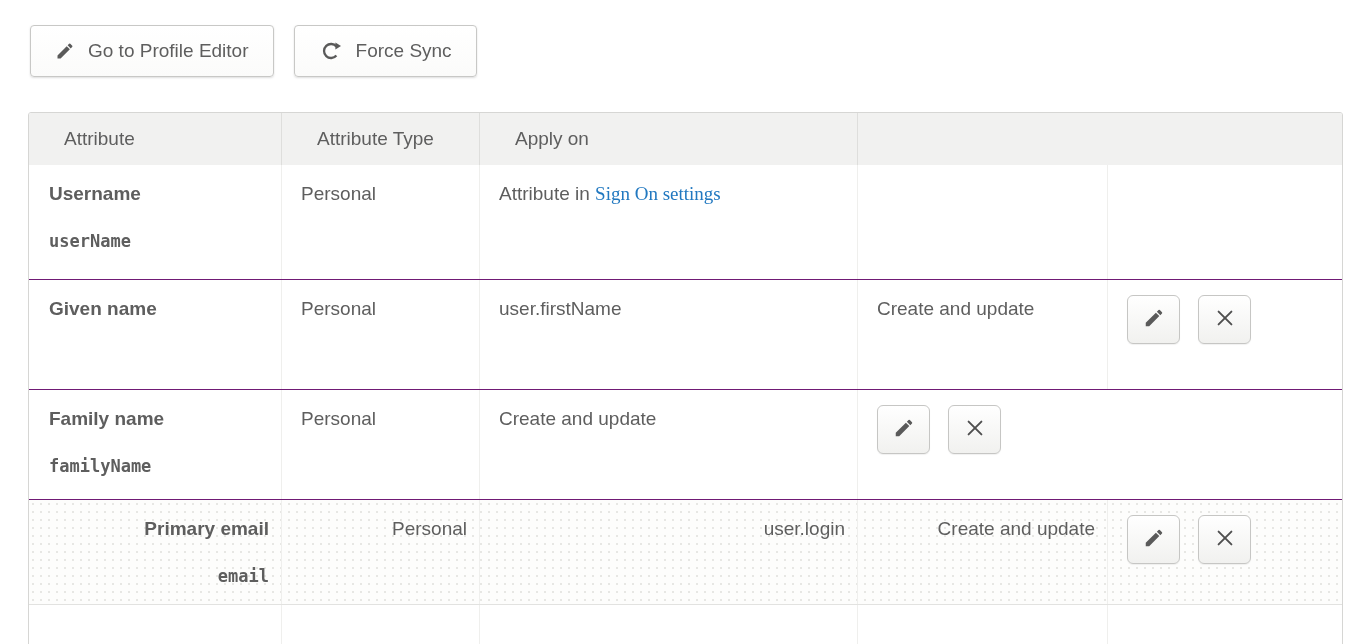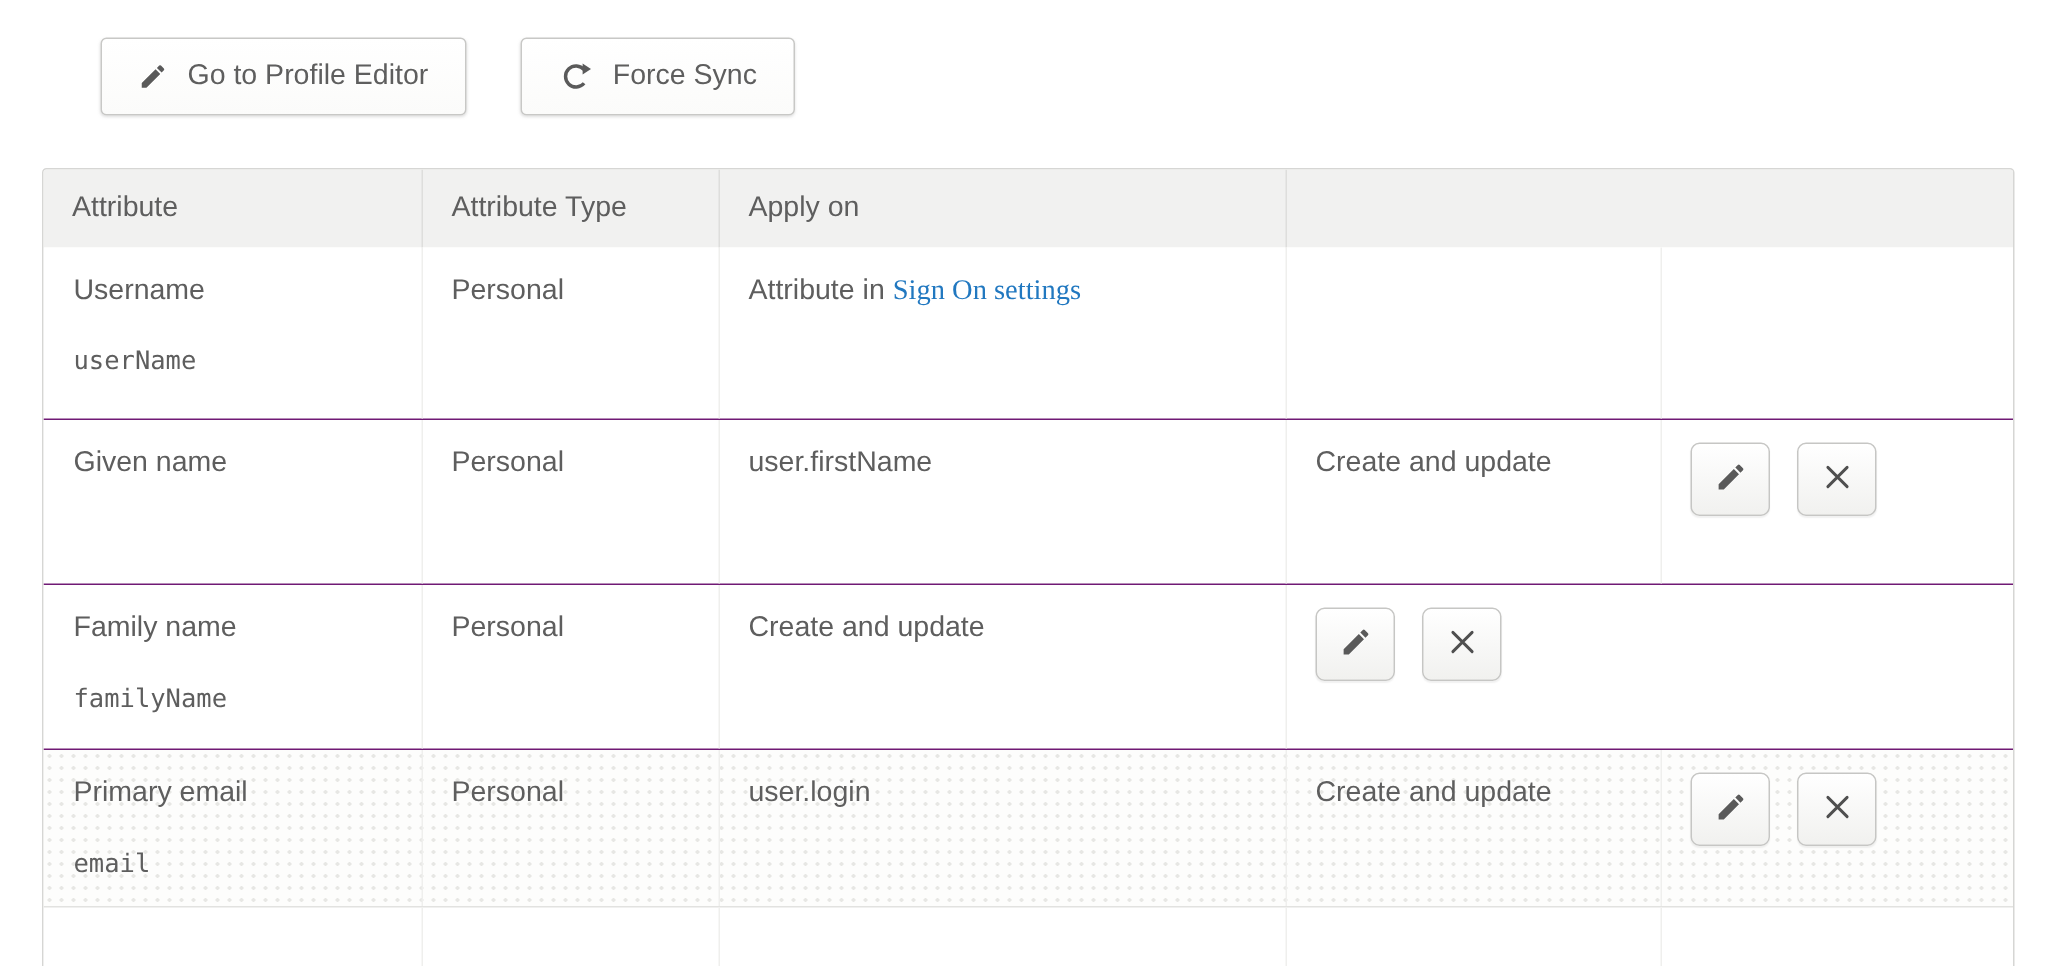--- a/index.html
+++ b/index.html
@@ -1,20 +1,20 @@
 <!DOCTYPE html>
 <html style="--link-color: #2178c0;"><head>
 <meta charset="utf-8">
 <style>
   * { margin:0; padding:0; box-sizing:border-box; }
   html,body { width:1370px; height:644px; overflow:hidden; background:#fff;
               font-family:"Liberation Sans", sans-serif; color:#5e5e5e; }
 
   
-  .toolbar { position:absolute; top:25px; left:30px; display:flex; gap:36px;margin-left:37px; }
+  .toolbar { position:absolute; top:25px; left:30px; display:flex; gap:20px; }
   .tbtn {
     display:flex; align-items:center; gap:13px;
     height:52px; padding:0 24px;
     font-size:19px; color:#5e5e5e;
     background:linear-gradient(#ffffff,#fbfbfa);
     border:1px solid #c8c8c6; border-radius:4px;
     box-shadow:0 1px 2px rgba(160,160,160,.35);
     cursor:pointer; white-space:nowrap;
   }
   .tbtn svg { display:block; }
@@ -25,38 +25,40 @@
     border:1px solid #d6d6d4; border-radius:3px;
     overflow:hidden; background:#fff;
   }
   .grid-row { display:grid; grid-template-columns:253px 198px 378px 250px 1fr; }
 
   .thead { background:#f1f1f0; height:52px; }
   .thead .th {
     display:flex; align-items:center; padding-left:19px;
     font-size:19px; color:#5e5e5e;
     border-right:1px solid #dededc;
+    margin-left:16px;
   }
   .thead .th:last-child { border-right:none; }
 
   .trow { height:110px; background:#fff; border-top:1px solid #701a75; }
   .trow:first-child { border-top:none; height:114px; }
   .trow:nth-child(4) { height:105px; }
   .trow.highlighted {
     background-color:#fdfdfc;
     background-image:radial-gradient(circle, #e7e7e4 1.1px, transparent 1.2px);
     background-size:8px 8px;
+    text-align:right;
   }
   .td {
     padding:18px 12px 0 19px;
     font-size:19px; color:#5e5e5e; line-height:22px;
     border-right:1px solid #efefed;
   }
   .td:last-child { border-right:none; }
-  .td.attr { padding-left:20px; }
+  .td.attr { padding-left:20px;font-weight:bold; }
   .attr-code { margin-top:26px; font-family:"DejaVu Sans Mono", monospace;
                font-size:17px; line-height:20px; color:#5e5e5e; }
   .link { color:var(--link-color,#2178c0); text-decoration:none; cursor:pointer;font-family:Liberation Serif, serif; }
 
   .td.actions { padding:15px 0 0 19px; display:flex; gap:18px; }
   .abtn {
     width:53px; height:49px; flex:0 0 auto;
     display:flex; align-items:center; justify-content:center;
     background:linear-gradient(#ffffff,#f1f1ef);
     border:1px solid #c6c6c4; border-radius:6px;

